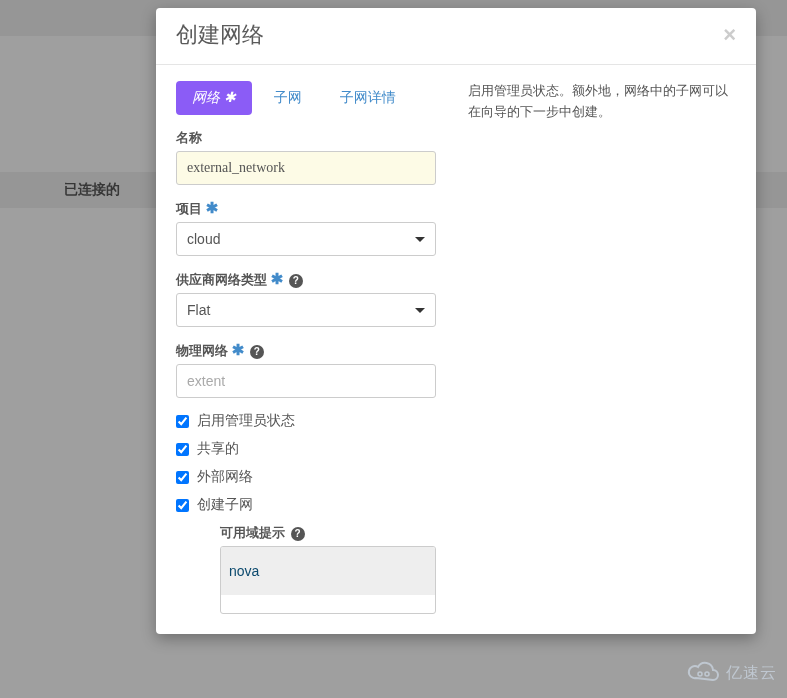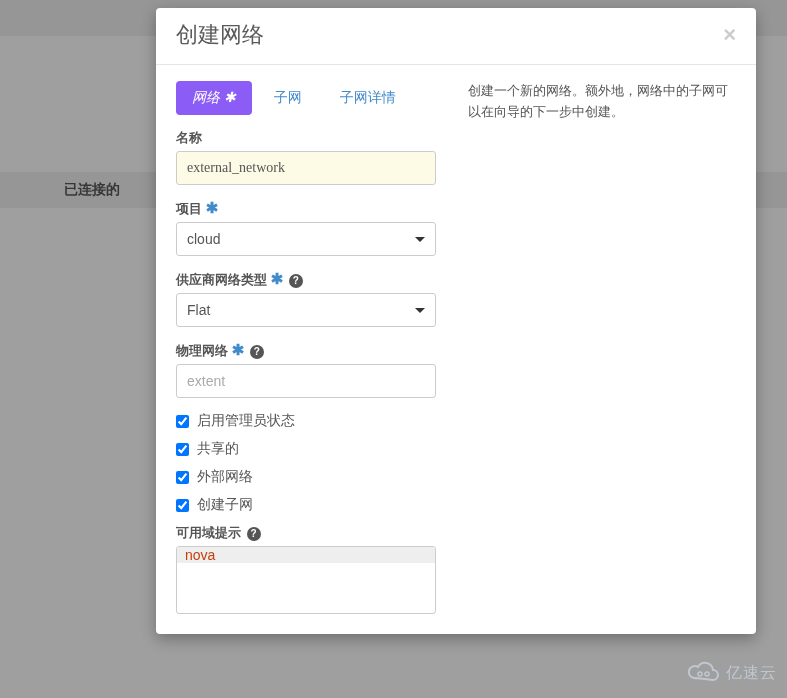--- a/index.html
+++ b/index.html
@@ -74,21 +74,21 @@
   width:0; height:0; border-left:5px solid transparent;
   border-right:5px solid transparent; border-top:5px solid #333;
 }
 .field { margin-bottom: 14px; }
 .check-row { display:flex; align-items:center; gap:8px; margin-bottom: 10px; color:#555; font-size:14px;}
 .check-row input { cursor:pointer; }
 .listbox {
   width:100%; height:68px; border:1px solid #ccc; border-radius:3px;
   overflow-y: scroll; background:#fff;
 }
-.listbox .opt { padding:0 8px; background:#eee; color:#c2410c; }
+.listbox .opt { padding:16px 8px; background:#eee; color:#0c4a6e; }
 .modal-footer {
   border-top: 1px solid #e5e5e5;
   padding: 12px 20px; display:flex; justify-content:flex-end; gap:8px;
 }
 .btn {
   padding: 7px 14px; font-size: 14px; border-radius:3px;
   border:1px solid #ccc; background:#fff; color:#555; cursor:pointer;
 }
 .btn.primary { background:#428bca; border-color:#357ebd; color:#fff; }
 .watermark {
@@ -174,32 +174,32 @@
       </div>
       <div class="check-row">
         <input type="checkbox" checked="" style="">
         <span>外部网络</span>
       </div>
       <div class="check-row">
         <input type="checkbox" checked="" style="">
         <span>创建子网</span>
       </div>
 
-      <div class="field" style="margin-top:6px;">
+      <div class="field" style="margin-top:6px;margin-left:44px;">
         <label class="label">
           <span>可用域提示</span>
           <span class="help-icon">?</span>
         </label>
         <div class="listbox">
           <div class="opt">nova</div>
         </div>
       </div>
     </div>
 
-    <div class="right-col">创建一个新的网络。额外地，网络中的子网可以在向导的下一步中创建。</div>
+    <div class="right-col">启用管理员状态。额外地，网络中的子网可以在向导的下一步中创建。</div>
   </div>
 </div>
 
 <div class="watermark">
   <span class="wm-icon">
     <svg width="34" height="22" viewBox="0 0 34 22">
       <path d="M10 18 a6 6 0 1 1 2 -11 a8 8 0 0 1 15 3 a5 5 0 0 1 0 10 z" fill="none" stroke="#bfc7d0" stroke-width="2"></path>
       <circle cx="14" cy="14" r="2" fill="none" stroke="#bfc7d0" stroke-width="1.6"></circle>
       <circle cx="21" cy="14" r="2" fill="none" stroke="#bfc7d0" stroke-width="1.6"></circle>
     </svg>

